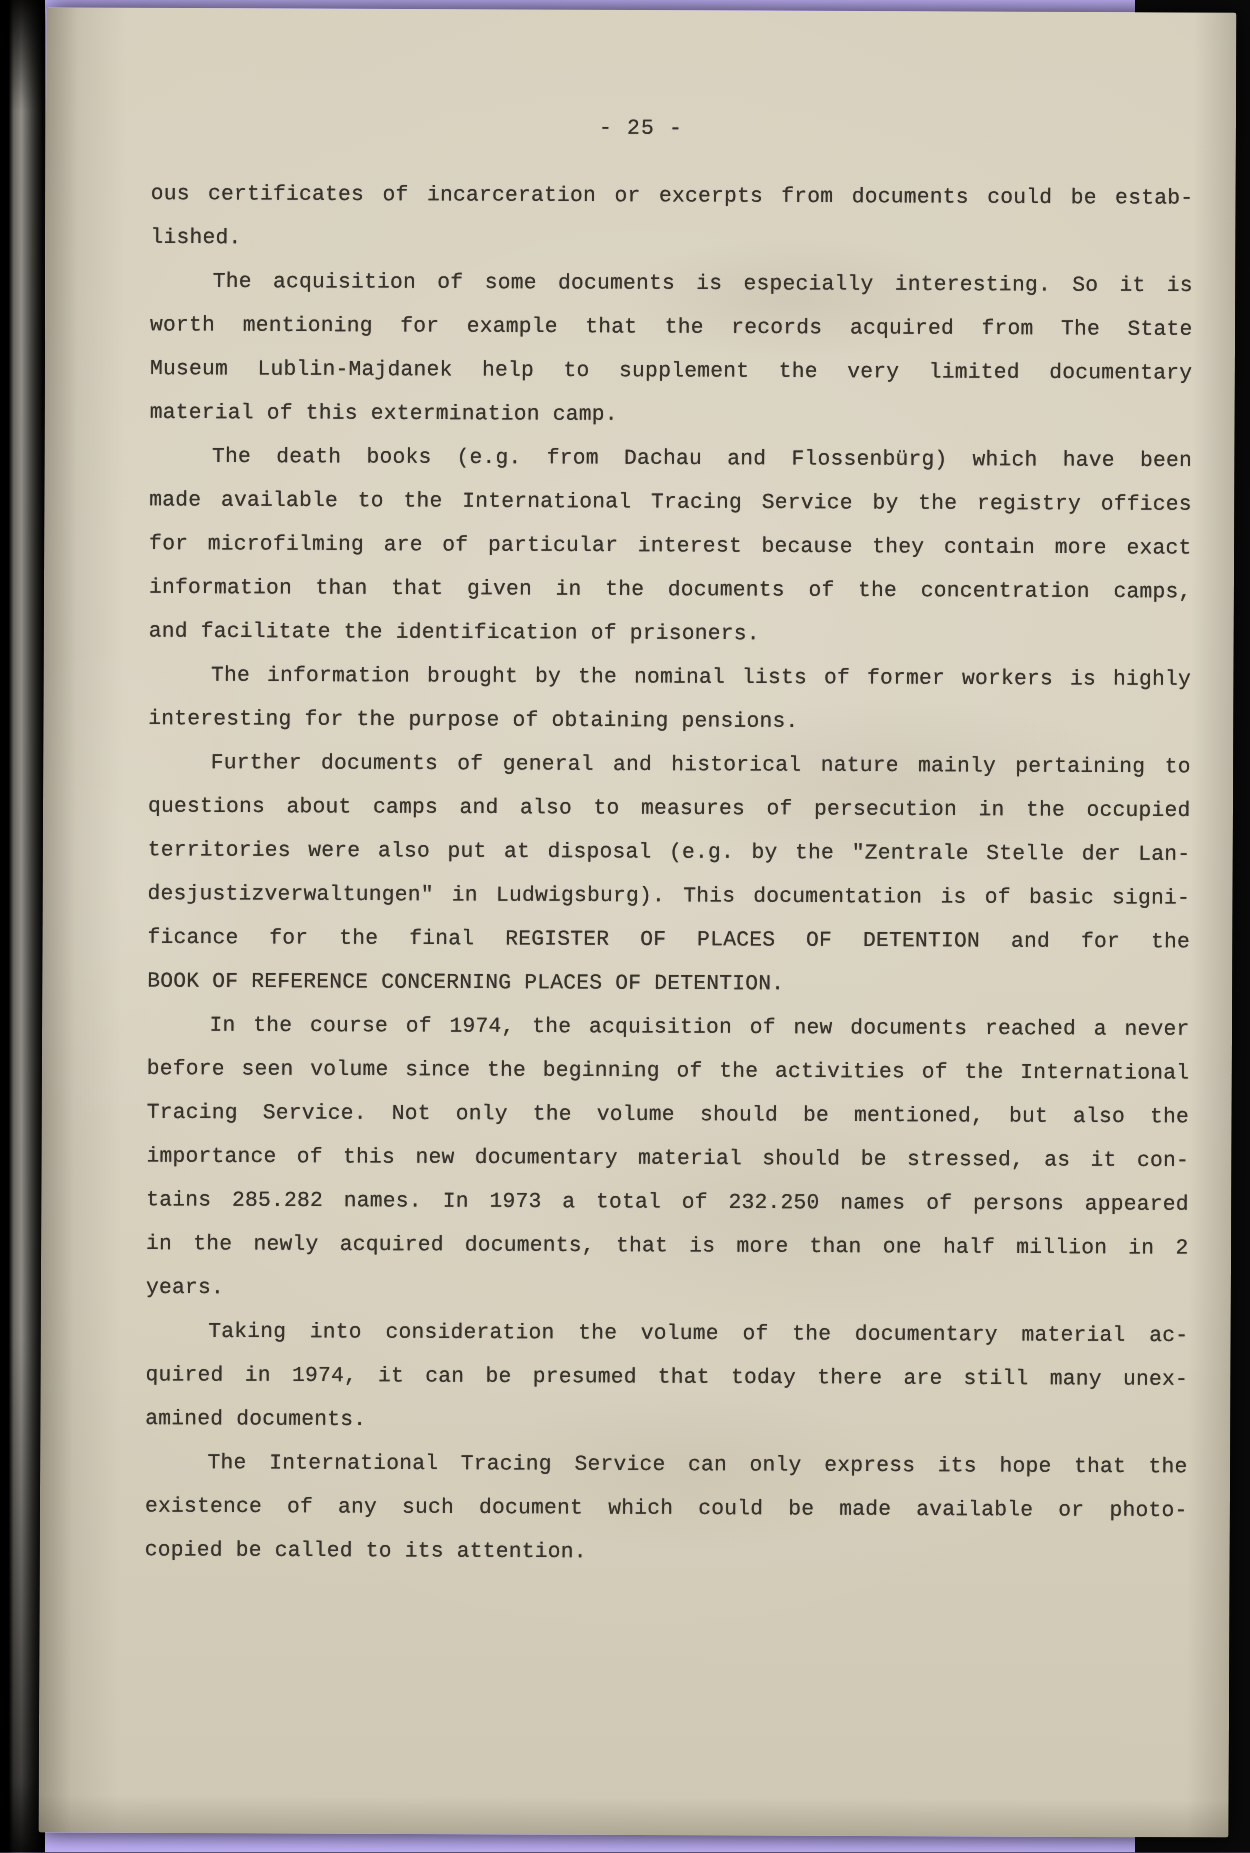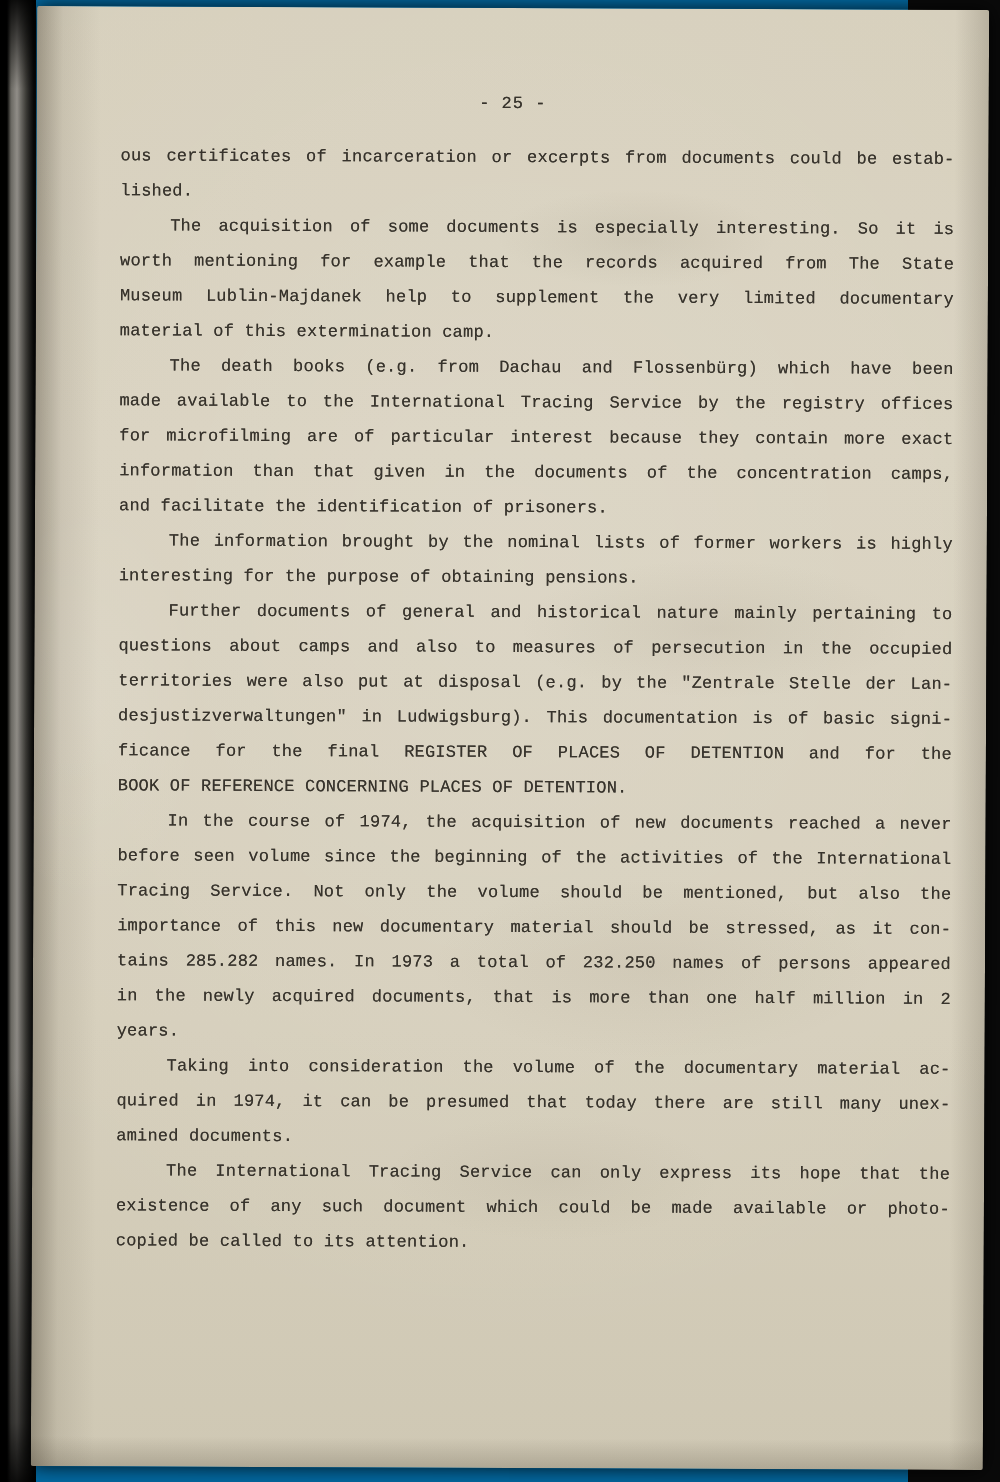--- a/index.html
+++ b/index.html
@@ -7,21 +7,21 @@
     padding: 0;
     width: 1000px;
     height: 1482px;
     background: #0a0a0a;
     overflow: hidden;
   }
   .scan {
     position: relative;
     width: 908px;
     height: 1482px;
-    background: #0369a1;
+    background: #c4b5fd;
   }
   
   .spine {
     position: absolute;
     left: 0; top: 0;
     width: 36px; height: 100%;
     background:
       linear-gradient(180deg, rgba(0,0,0,.9) 0%, rgba(0,0,0,0) 6%, rgba(0,0,0,0) 72%, rgba(0,0,0,.55) 96%, rgba(0,0,0,.9) 100%),
       linear-gradient(90deg, #000 0px, #000 7px, #6a6862 11px, #93908a 17px, #45443f 26px, #0a0a0a 34px);
   }

